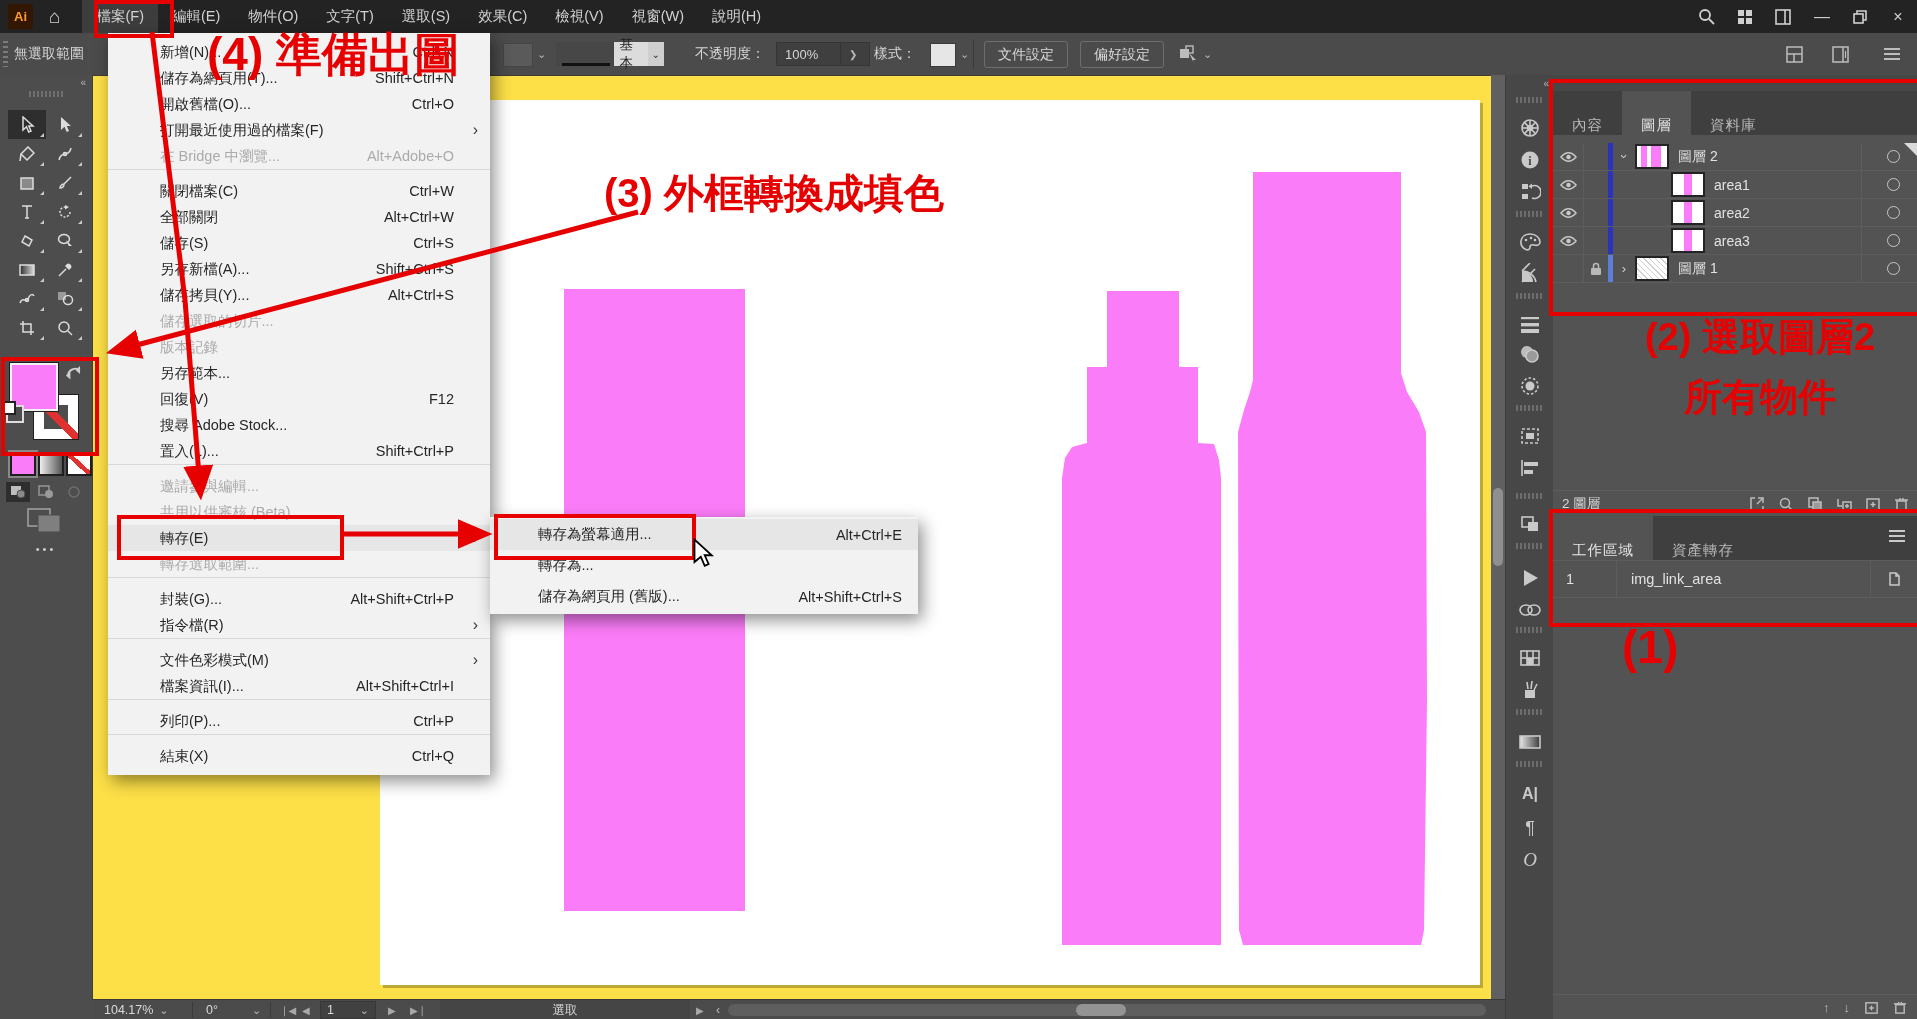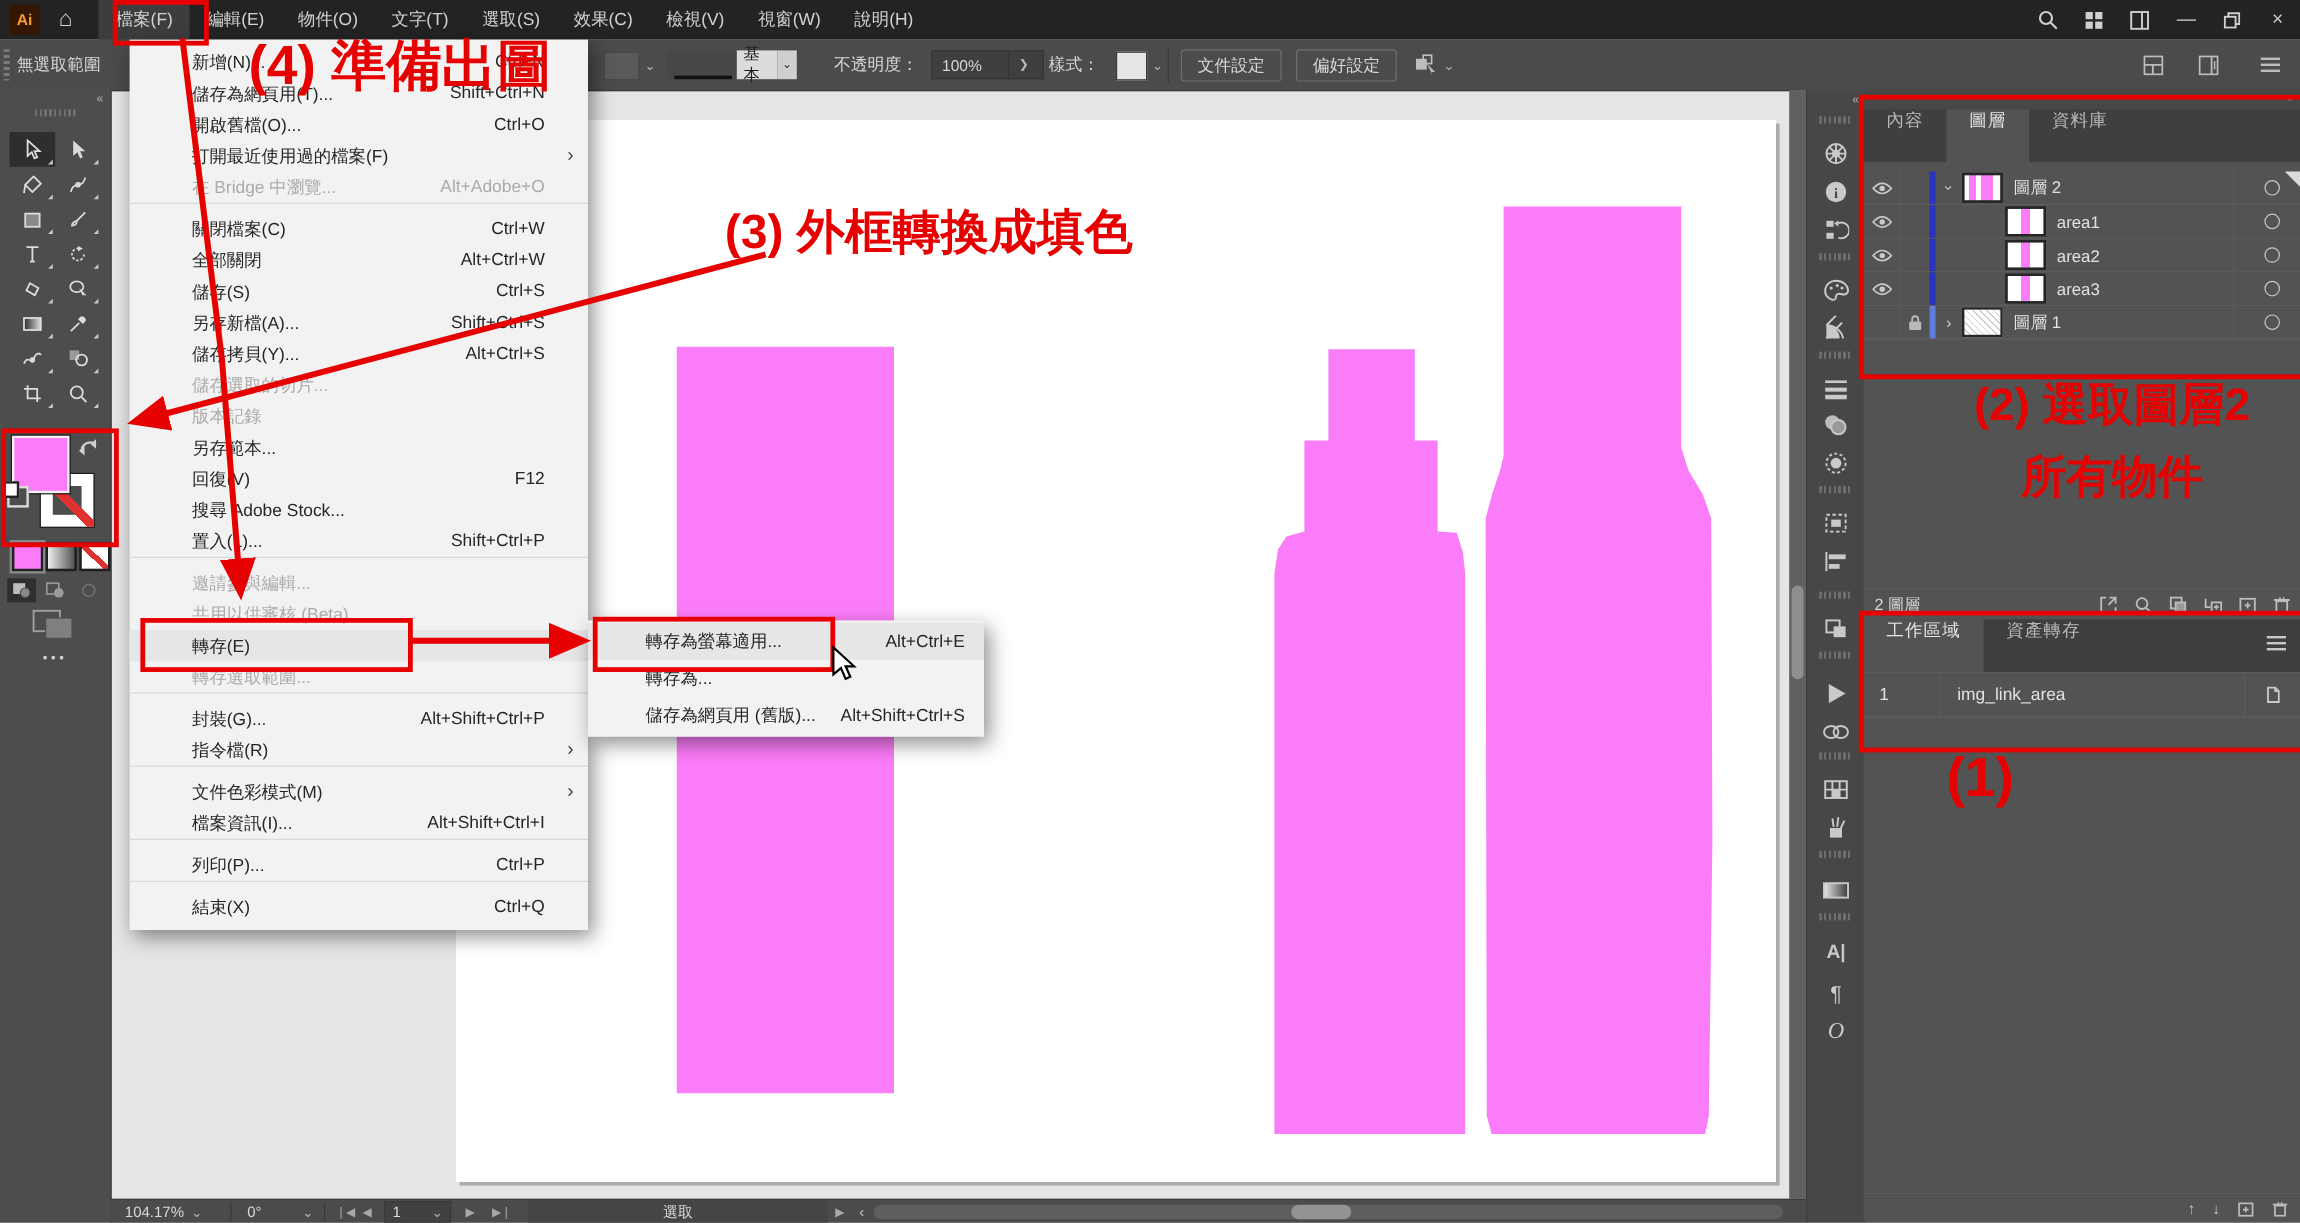--- a/index.html
+++ b/index.html
@@ -1,16 +1,16 @@
 <!DOCTYPE html>
 <html><head>
 <meta charset="utf-8">
 <style>
   html,body{margin:0;padding:0;background:#2b2b2b}
-  #stage{position:relative;width:1917px;height:1019px;overflow:hidden;background:#e5e5e5;
+  #stage{position:relative;width:1917px;height:1019px;overflow:hidden;background:#fde047;
          font-family:"Liberation Sans","DejaVu Sans",sans-serif;color:#d6d6d6;font-size:14px;}
   .abs{position:absolute}
   svg{display:block}
 
   
   #menubar{left:0;top:0;width:1917px;height:33px;background:#232323;display:flex;align-items:center;z-index:20}
   .ai-logo{width:25px;height:25px;margin:0 10px 0 8px;background:#331703;color:#ff9a2e;font-weight:bold;font-size:13px;
            display:flex;align-items:center;justify-content:center;border-radius:3px}
   .home-btn{font-size:19px;color:#cfcfcf;margin:0 22px 0 6px}
   .mb-item{padding:0 14px;height:33px;display:flex;align-items:center;color:#d2d2d2;font-size:14.5px}
@@ -68,21 +68,21 @@
   .dicon svg{stroke:#c9c9c9;fill:none;stroke-width:1.6}
   .dgrip{position:absolute;left:50%;transform:translateX(-50%);width:28px;height:6px;
          background:repeating-linear-gradient(90deg,#6d6d6d 0 2px,transparent 2px 4px)}
   .dock-collapse{position:absolute;top:3px;right:5px;color:#b5b5b5;font-size:10px}
 
   
   #rpanel{left:1553px;top:75px;width:364px;height:944px;background:#535353;z-index:10}
   .pmini{height:16px;background:#474747;position:relative}
   .pmini span{position:absolute;right:6px;top:1px;font-size:9px;color:#b5b5b5}
   .ptabs{height:44px;background:#3f3f3f;display:flex;align-items:stretch;color:#b9b9b9;font-size:14.5px;position:relative}
-  .ptab{padding:0 19px;display:flex;align-items:flex-start;letter-spacing:1px}
+  .ptab{padding:0 19px;display:flex;align-items:flex-end;letter-spacing:1px}
   .ptab.active{background:#535353;color:#e6e6e6}
   .hamb{position:absolute;right:12px;top:19px;width:16px;height:2px;background:#c9c9c9;box-shadow:0 5px 0 #c9c9c9,0 -5px 0 #c9c9c9}
   .lrows{margin-top:8px}
   .lrow{height:27px;display:flex;align-items:center;border-bottom:1px solid #5d5d5d;position:relative;background:#535353;font-size:14px;color:#e2e2e2}
   .lrow::before{content:"";position:absolute;right:55px;top:0;bottom:0;width:1px;background:#5d5d5d}
   .eye-col{width:30px;height:100%;display:flex;align-items:center;justify-content:center;border-right:1px solid #5d5d5d}
   .lock-col{width:24px;height:100%;display:flex;align-items:center;justify-content:center}
   .lrow .lk{display:none}
   .lrow.locked .lk{display:block}
   .selbar{width:5px;height:100%}
@@ -122,21 +122,21 @@
   .menu{background:#f2f2f2;box-shadow:4px 6px 16px rgba(0,0,0,.45);padding:6px 0;z-index:30}
   #filemenu{left:108px;top:33px;width:382px}
   .fm-item{height:26px;display:flex;align-items:center;padding:0 12px 0 52px;font-size:14.5px;color:#262626;position:relative;white-space:nowrap}
   .fm-item .sc{margin-left:auto;padding-right:24px;color:#262626}
   .fm-item.sub .arr{position:absolute;right:12px;color:#3c3c3c;font-size:16px}
   .fm-item .arr{display:none}
   .fm-item.sub .arr{display:block}
   .fm-item.disabled,.fm-item.disabled .sc{color:#ababab}
   .fm-item.highlight{background:#e6e6e6}
   .fm-item.sep-after{border-bottom:1px solid #d8d8d8;margin-bottom:8px}
-  #submenu{left:490px;top:517px;width:330px;z-index:31;padding:2px 0}
+  #submenu{left:490px;top:517px;width:428px;z-index:31;padding:2px 0}
   .sm-item{height:31px;display:flex;align-items:center;padding:0 16px 0 48px;font-size:14.5px;color:#262626;white-space:nowrap}
   .sm-item .sc{margin-left:auto;color:#262626}
   .sm-item.highlight{background:#e6e6e6}
 
   
   .rbox{position:absolute;border:4px solid #e60000;z-index:59;pointer-events:none}
   .rtext{position:absolute;color:#e60000;font-weight:bold;z-index:61;pointer-events:none;white-space:nowrap;
          font-family:"Liberation Sans","DejaVu Sans",sans-serif}
   #ann-svg{position:absolute;left:0;top:0;z-index:60;pointer-events:none}
   #cursor{position:absolute;left:693px;top:538px;z-index:70;pointer-events:none}

